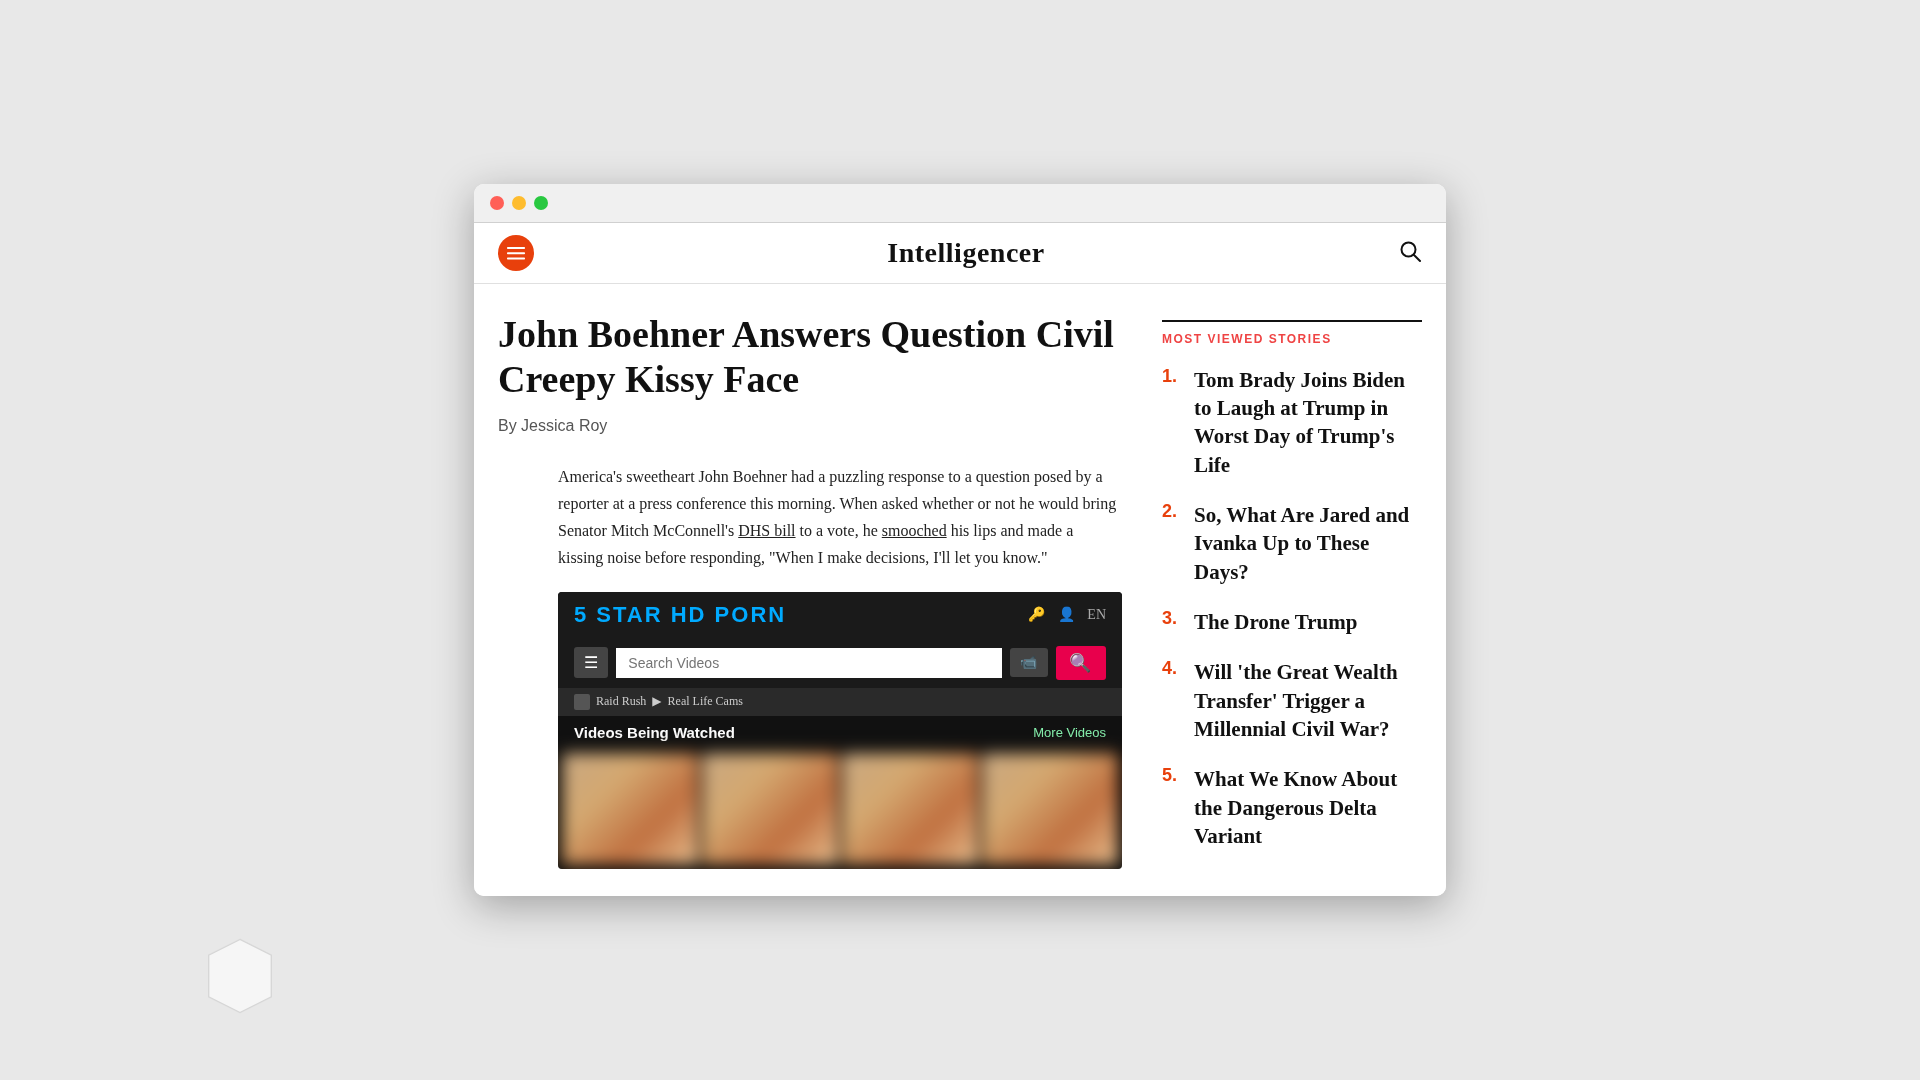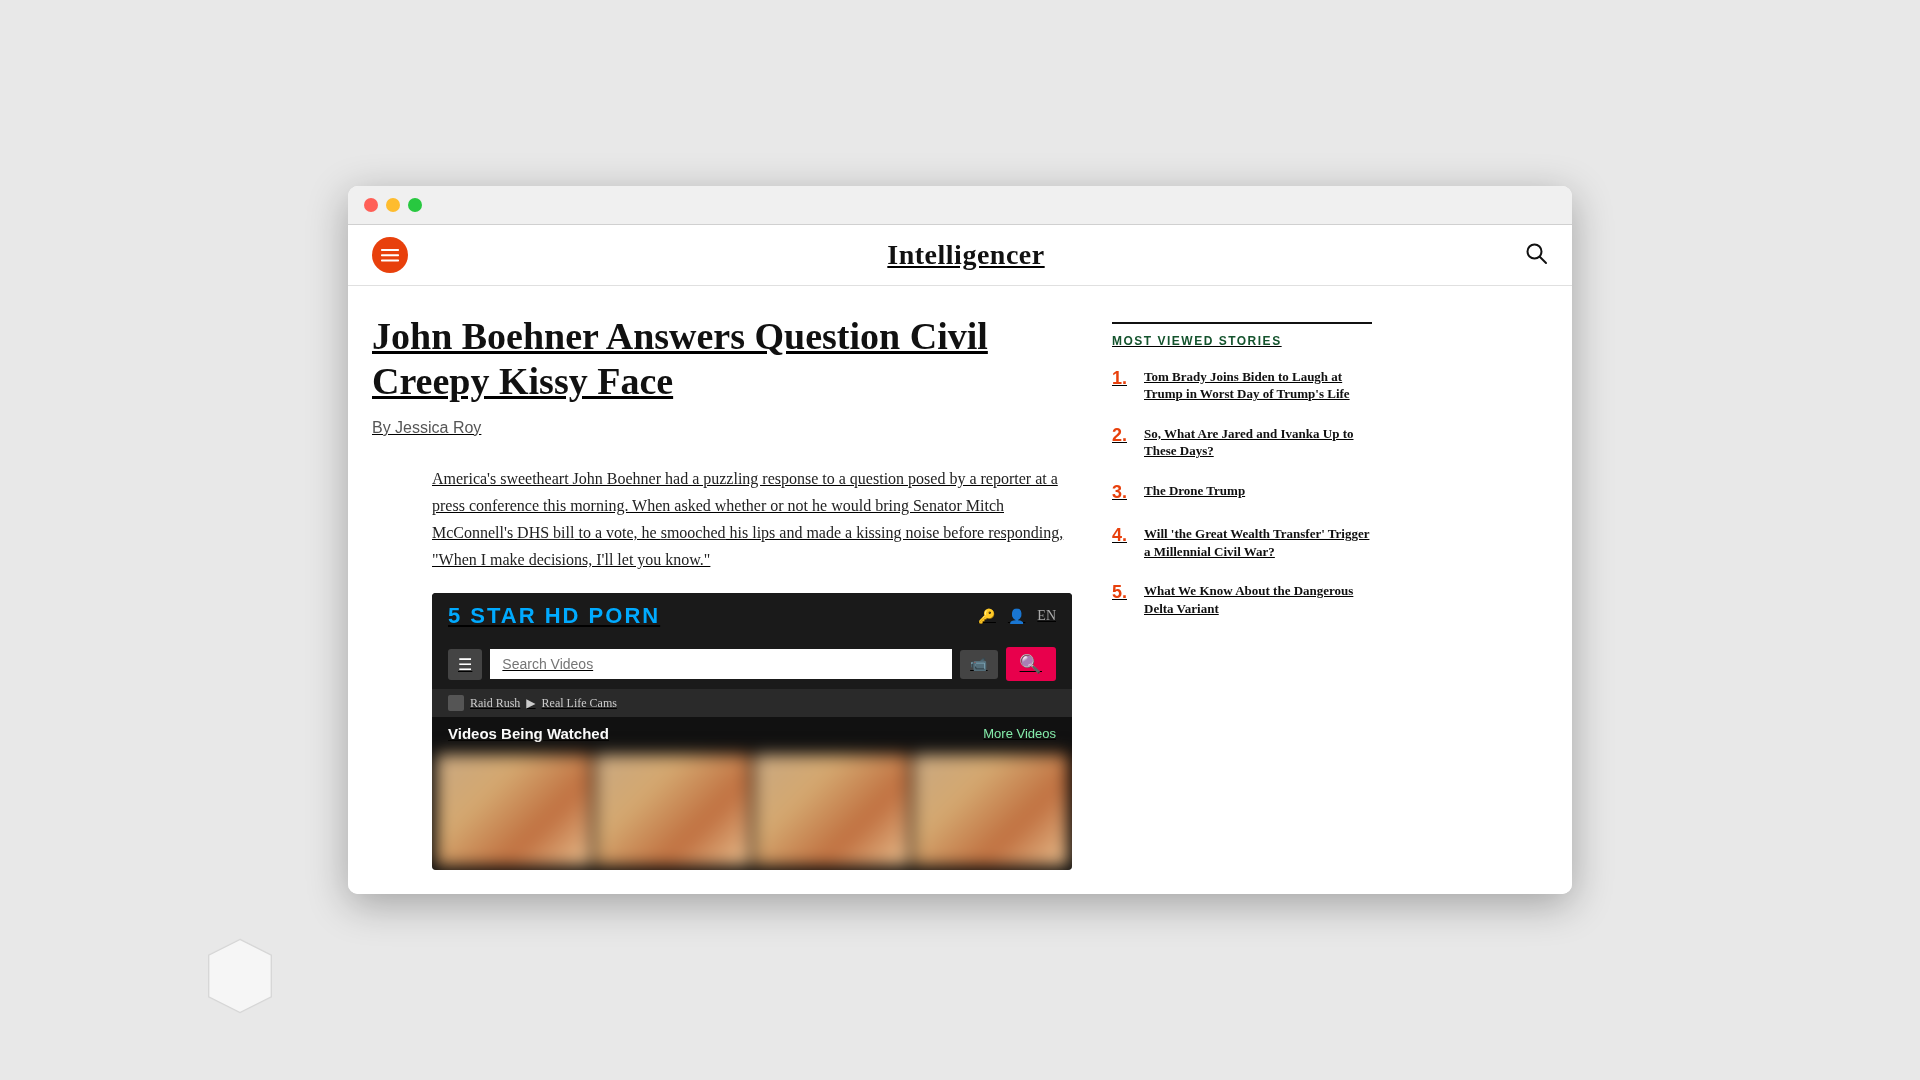--- a/index.html
+++ b/index.html
@@ -7,26 +7,25 @@
     body {
       background: #e8e8e8;
       display: flex;
       justify-content: center;
       align-items: center;
       min-height: 100vh;
       font-family: Georgia, 'Times New Roman', serif;
     }
 
     .browser-window {
-      width: 1224px;
+      width: 972px;
       background: #fff;
       border-radius: 10px;
       box-shadow: 0 10px 40px rgba(0,0,0,0.3);
       overflow: hidden;
-      text-decoration: underline;
     }
 
     .browser-chrome {
       background: #f0f0f0;
       padding: 12px 16px;
       display: flex;
       align-items: center;
       border-bottom: 1px solid #d0d0d0;
     }
 
@@ -279,21 +278,21 @@
       flex-shrink: 0;
       padding-top: 8px;
     }
 
     .sidebar-title {
       font-family: Arial, sans-serif;
       font-size: 12px;
       font-weight: 900;
       letter-spacing: 1.5px;
       text-transform: uppercase;
-      color: #14532d;
+      color: #ef4444;
       border-top: 2px solid #111;
       padding-top: 10px;
       margin-bottom: 20px;
     }
 
     .sidebar-list {
       list-style: none;
     }
 
     .sidebar-item {
@@ -308,21 +307,21 @@
       font-size: 18px;
       font-weight: bold;
       color: #e8400c;
       flex-shrink: 0;
       line-height: 1.2;
       min-width: 20px;
     }
 
     .sidebar-link {
       font-family: Georgia, serif;
-      font-size: 13px;
+      font-size: 21px;
       line-height: 1.35;
       color: #111;
       font-weight: bold;
       cursor: pointer;
     }
 
     
     .hex-logo {
       position: fixed;
       bottom: 60px;

